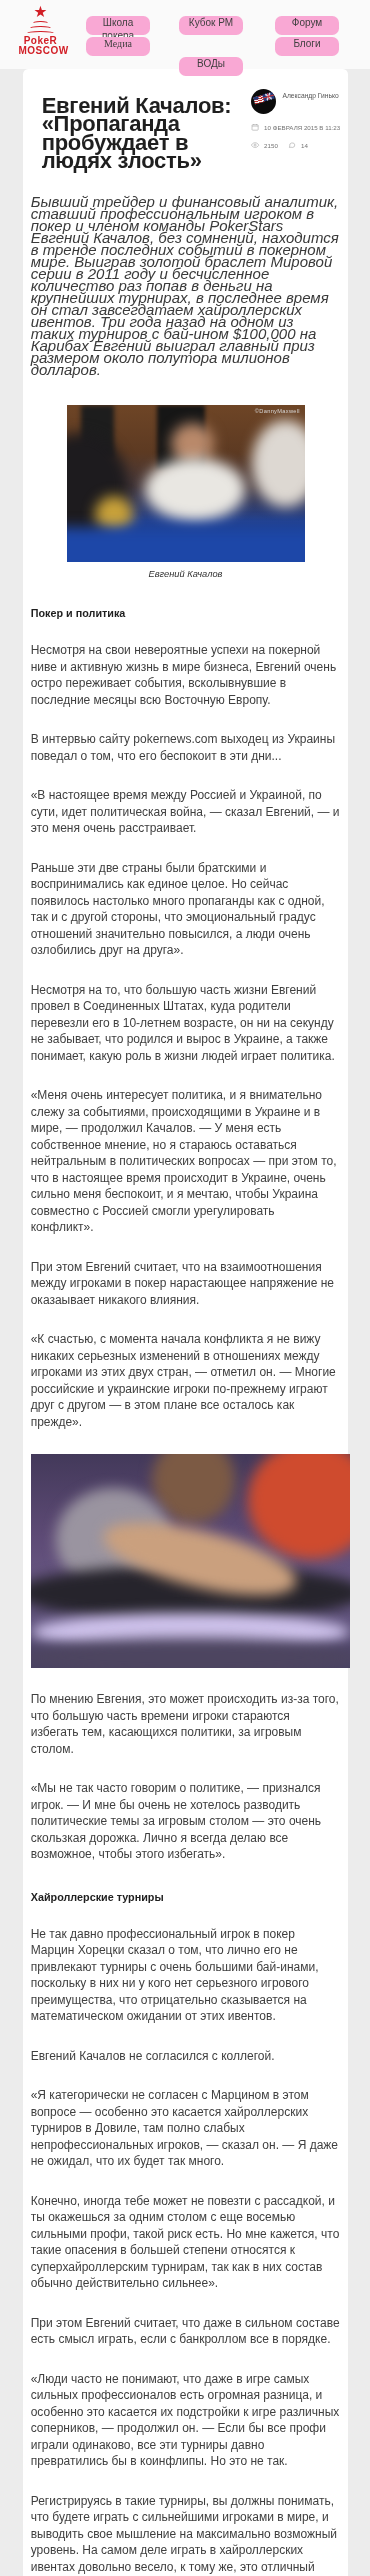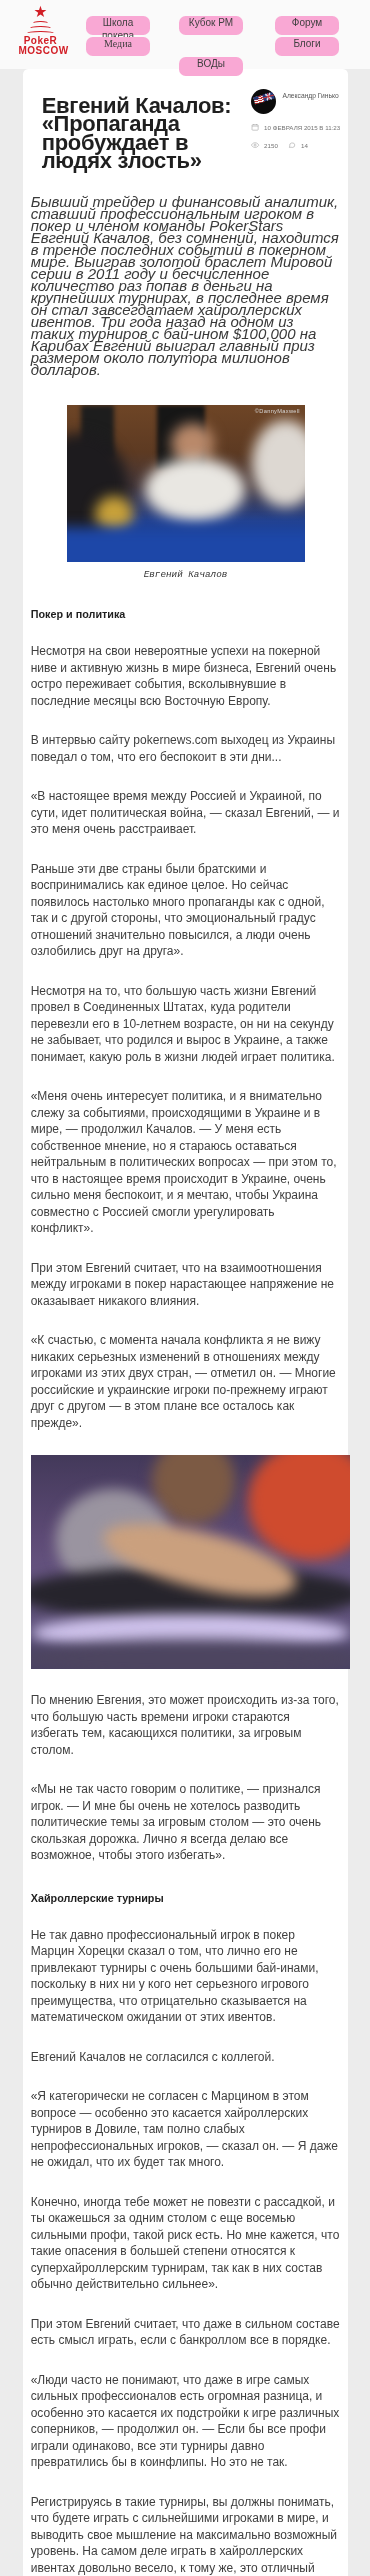--- a/index.html
+++ b/index.html
@@ -51,21 +51,21 @@
   .blob{position:absolute;border-radius:50%;filter:blur(6.2px);}
   .p1-base{position:absolute;inset:0;background:linear-gradient(180deg,#6e4526 0%,#5d3a22 30%,#45383c 52%,#23418e 74%,#12306e 100%);}
   .p1-banner{position:absolute;left:38%;top:0;width:20%;height:42%;background:#161616;filter:blur(2.1px);}
   .p1-banner2{position:absolute;left:6%;top:0;width:14%;height:34%;background:#1d1d1d;filter:blur(2.6px);}
   .p1-figure{left:-14%;top:18%;width:40%;height:70%;background:#1d1b1e;}
   .p1-coat{right:-6%;top:10%;width:28%;height:55%;background:#ddd8d2;}
   .p1-head{left:44%;top:12%;width:18%;height:26%;background:#b9896a;}
   .p1-shirt{left:33%;top:34%;width:42%;height:40%;background:#e9e7e2;}
   .p1-chair{left:12%;top:58%;width:16%;height:24%;background:#c9a23a;}
   .p1-table{left:-5%;top:78%;width:110%;height:30%;background:#1d47a8;border-radius:0;}
-  .caption{text-align:center;font-style:italic;font-size:9.3px;color:#333;margin:7.7px 0 0;font-family:Liberation Mono, monospace;}
+  .caption{text-align:center;font-style:italic;font-size:9.3px;color:#333;margin:7.7px 0 0;}
 
   .p2-base{position:absolute;inset:0;background:linear-gradient(180deg,#43395a 0%,#5d4a75 38%,#6a5a86 66%,#474064 100%);}
   .p2-red{right:-8%;top:-6%;width:40%;height:55%;background:#cf4b2e;}
   .p2-head{left:38%;top:-8%;width:26%;height:40%;background:#7c5a44;}
   .p2-shirt{left:8%;top:16%;width:36%;height:48%;background:#9a94a0;}
   .p2-arm{left:22%;top:36%;width:62%;height:26%;background:#caa07e;transform:rotate(14deg);}
   .p2-rail{left:-5%;top:52%;width:110%;height:26%;background:#26242c;}
   .p2-glow{left:0%;top:74%;width:100%;height:18%;background:#cfc3ec;}
   .p2-felt{left:-5%;top:86%;width:110%;height:18%;background:#4d4560;}
 

